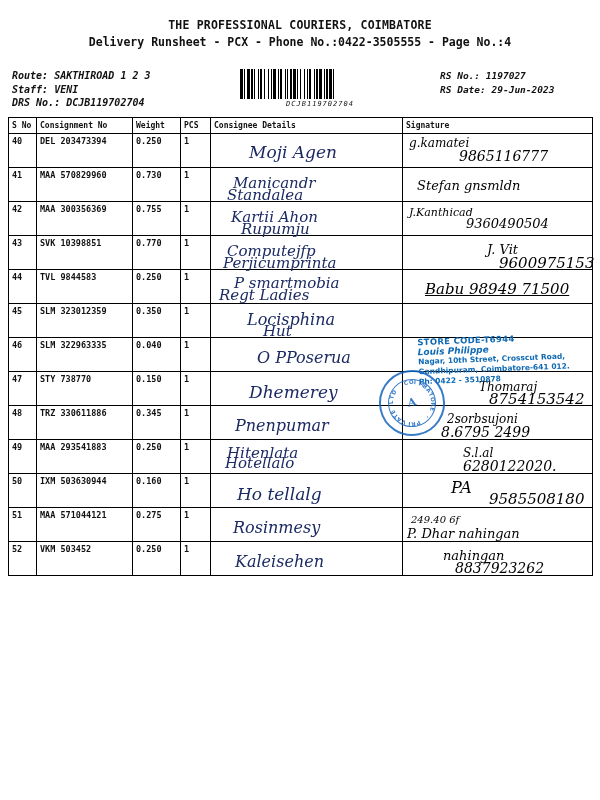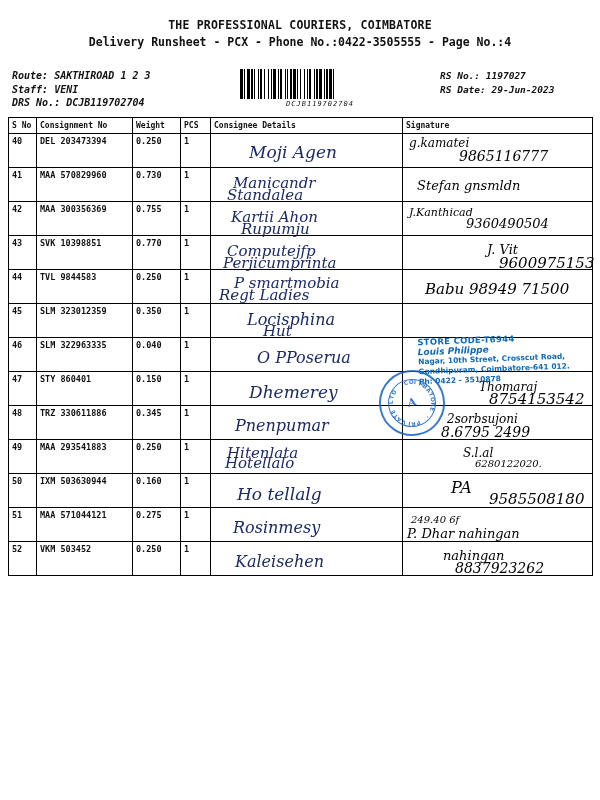--- a/index.html
+++ b/index.html
@@ -345,21 +345,21 @@
         <tr>
           <td>44</td>
           <td>TVL 9844583</td>
           <td>0.250</td>
           <td>1</td>
           <td class="details">
             <span class="hand" style="top: 4px; left: 14px; font-size: 15px; margin-left: 9px;">P smartmobia</span>
             <span class="hand" style="top: 16px; left: 8px; font-size: 15px;">Regt Ladies</span>
           </td>
           <td class="sign">
-            <span class="hand blue2" style="top: 10px; left: 22px; font-size: 15px;">Babu 98949 71500</span>
+            <span class="hand blue2" style="top: 10px; left: 22px; font-size: 15px; text-decoration: underline;">Babu 98949 71500</span>
           </td>
         </tr>
         <tr>
           <td>45</td>
           <td>SLM 323012359</td>
           <td>0.350</td>
           <td>1</td>
           <td class="details">
             <span class="hand" style="top: 6px; left: 36px; font-size: 16px;">Locisphina</span>
             <span class="hand" style="top: 18px; left: 28px; font-size: 15px; margin-left: 24px;">Hut</span>
@@ -371,21 +371,21 @@
           <td>SLM 322963335</td>
           <td>0.040</td>
           <td>1</td>
           <td class="details">
             <span class="hand" style="top: 10px; left: 46px; font-size: 16px;">O PPoserua</span>
           </td>
           <td class="sign"></td>
         </tr>
         <tr>
           <td>47</td>
-          <td>STY 860401</td>
+          <td>STY 738770</td>
           <td>0.150</td>
           <td>1</td>
           <td class="details">
             <span class="hand" style="top: 10px; left: 38px; font-size: 17px;">Dhemerey</span>
           </td>
           <td class="sign">
             <span class="hand blue2" style="top: 8px; left: 76px; font-size: 12px;">Thomaraj</span>
             <span class="hand blue2" style="top: 18px; left: 86px; font-size: 15px;">8754153542</span>
           </td>
         </tr>
@@ -406,21 +406,21 @@
           <td>49</td>
           <td>MAA 293541883</td>
           <td>0.250</td>
           <td>1</td>
           <td class="details">
             <span class="hand" style="top: 4px; left: 16px; font-size: 15px;">Hitenlata</span>
             <span class="hand" style="top: 14px; left: 14px; font-size: 15px;">Hotellalo</span>
           </td>
           <td class="sign">
             <span class="hand blue2" style="top: 6px; left: 60px; font-size: 12px;">S.l.al</span>
-            <span class="hand blue2" style="top: 18px; left: 72px; font-size: 10px; font-style: italic;">6280122020.</span>
+            <span class="hand blue2" style="top: 18px; left: 60px; font-size: 14px; font-style: italic;">6280122020.</span>
           </td>
         </tr>
         <tr>
           <td>50</td>
           <td>IXM 503630944</td>
           <td>0.160</td>
           <td>1</td>
           <td class="details">
             <span class="hand" style="top: 10px; left: 26px; font-size: 17px;">Ho tellalg</span>
           </td>

